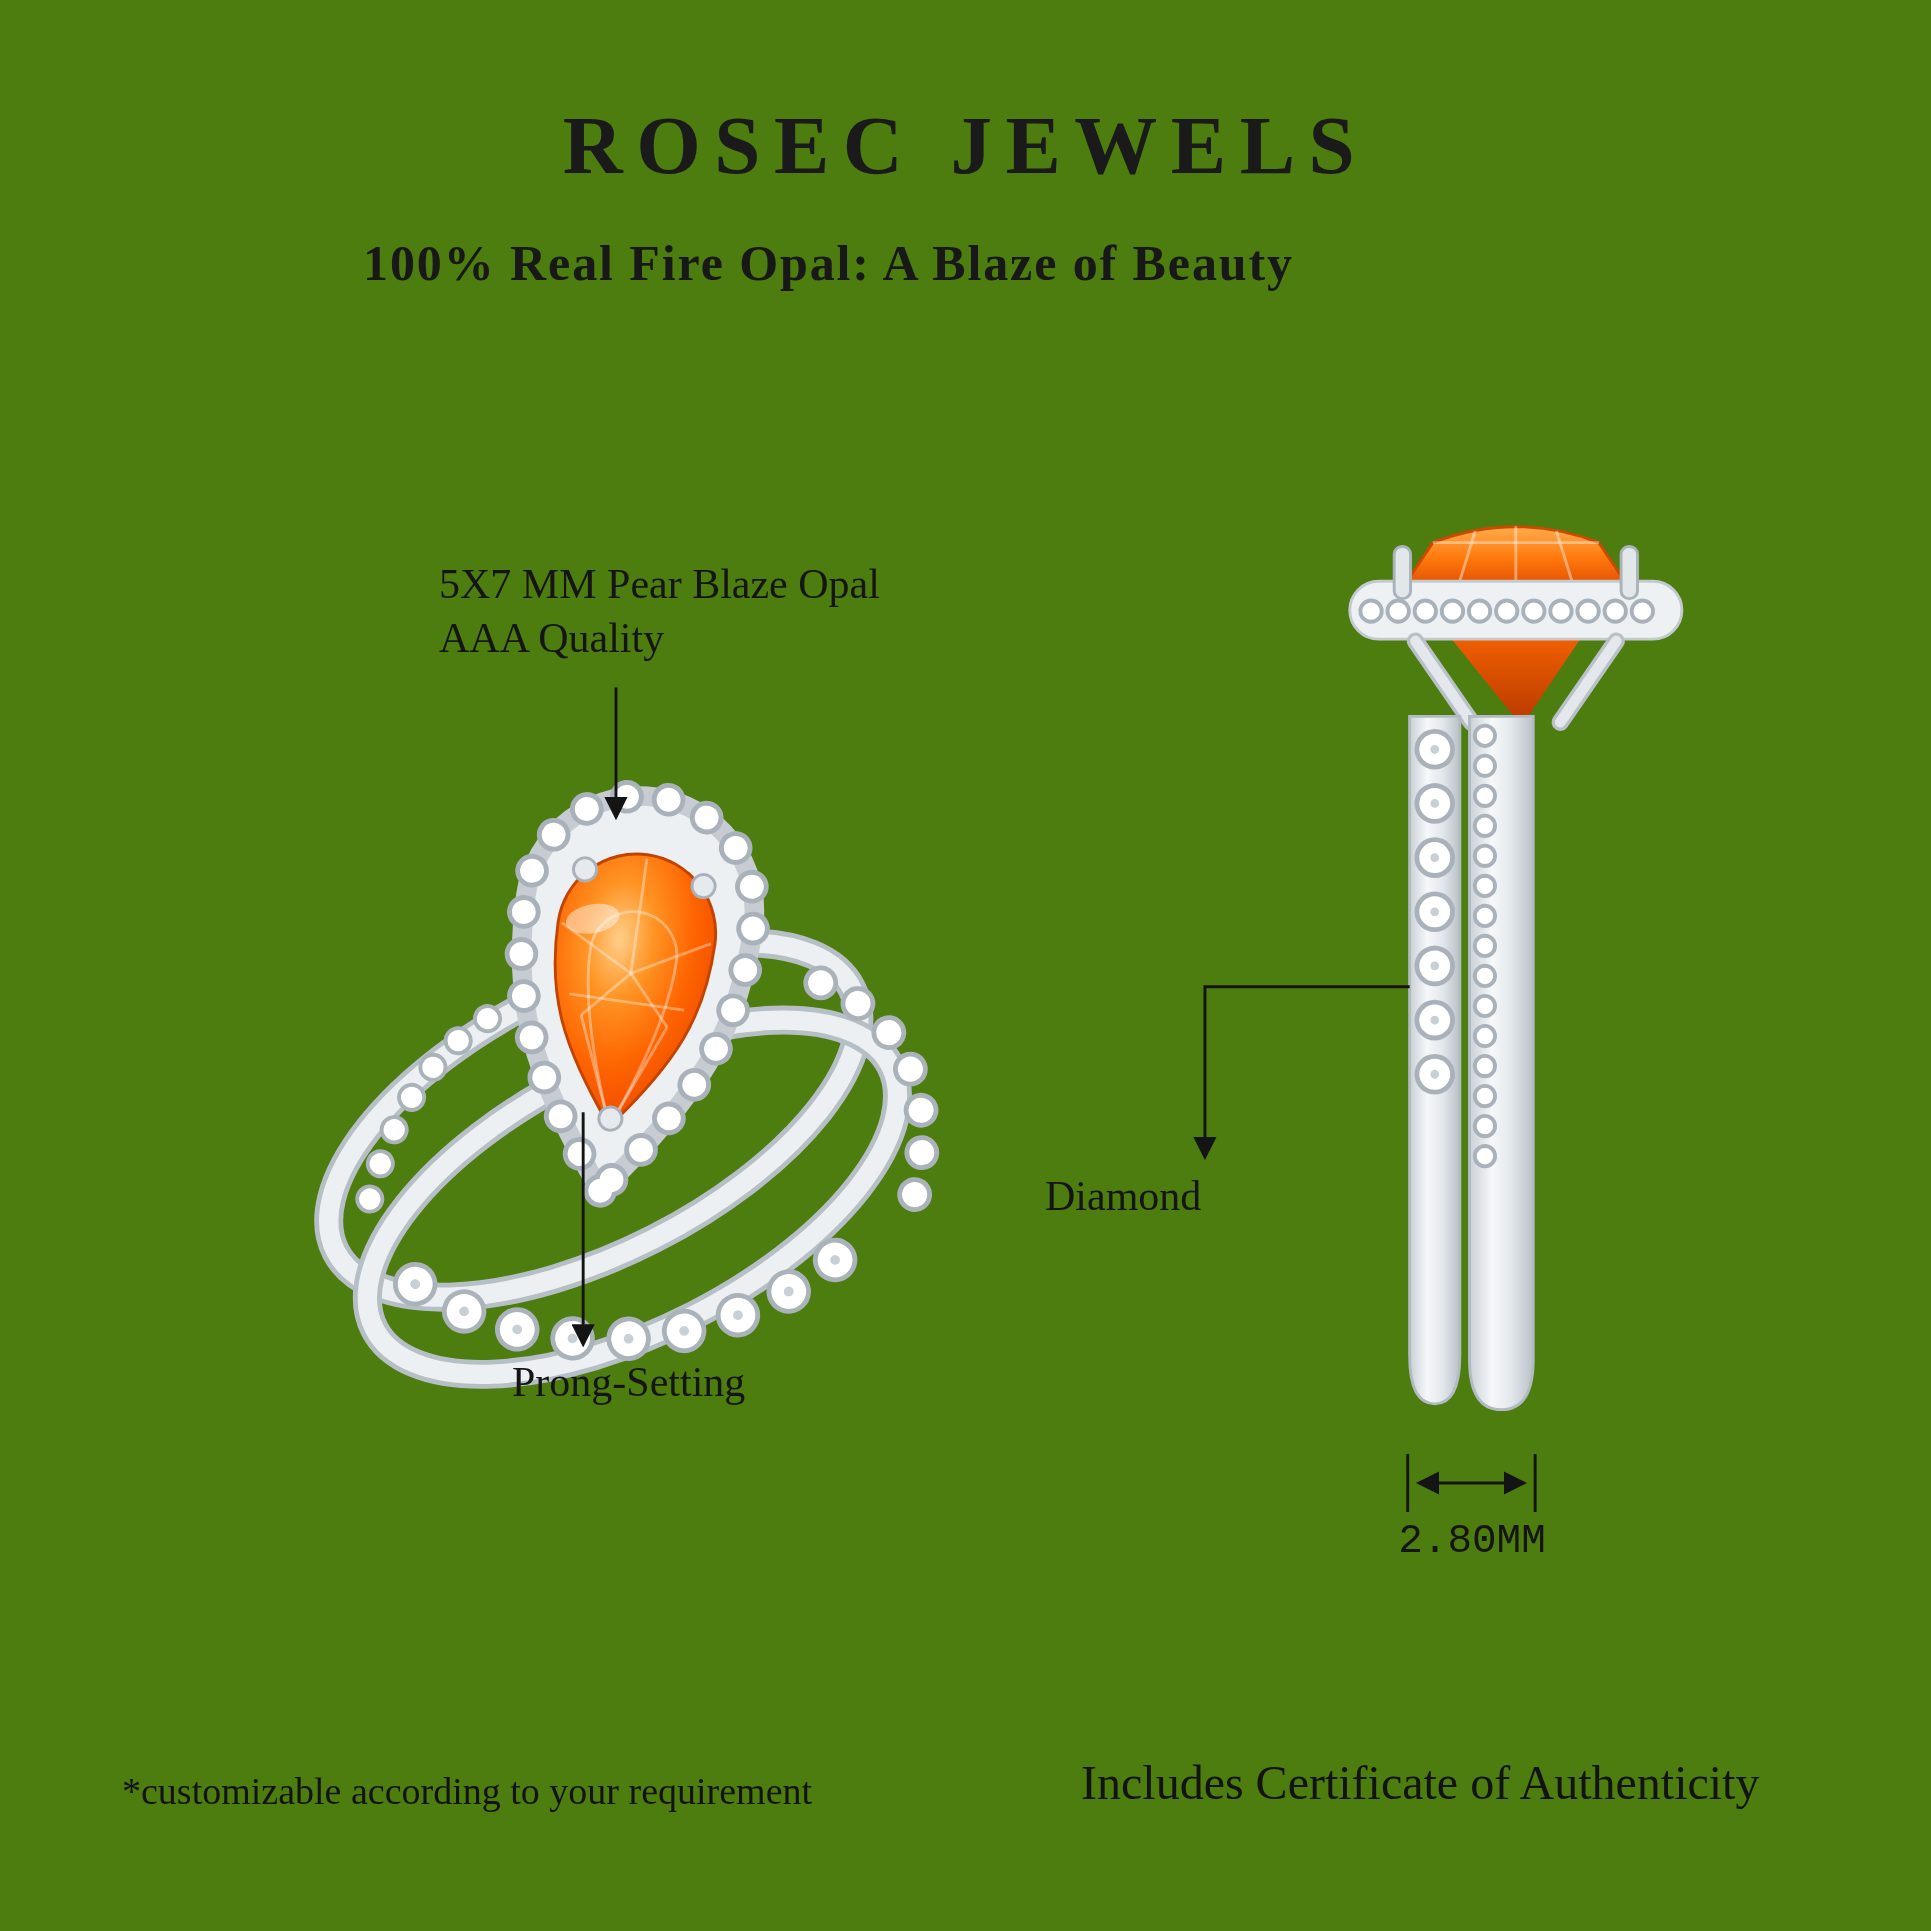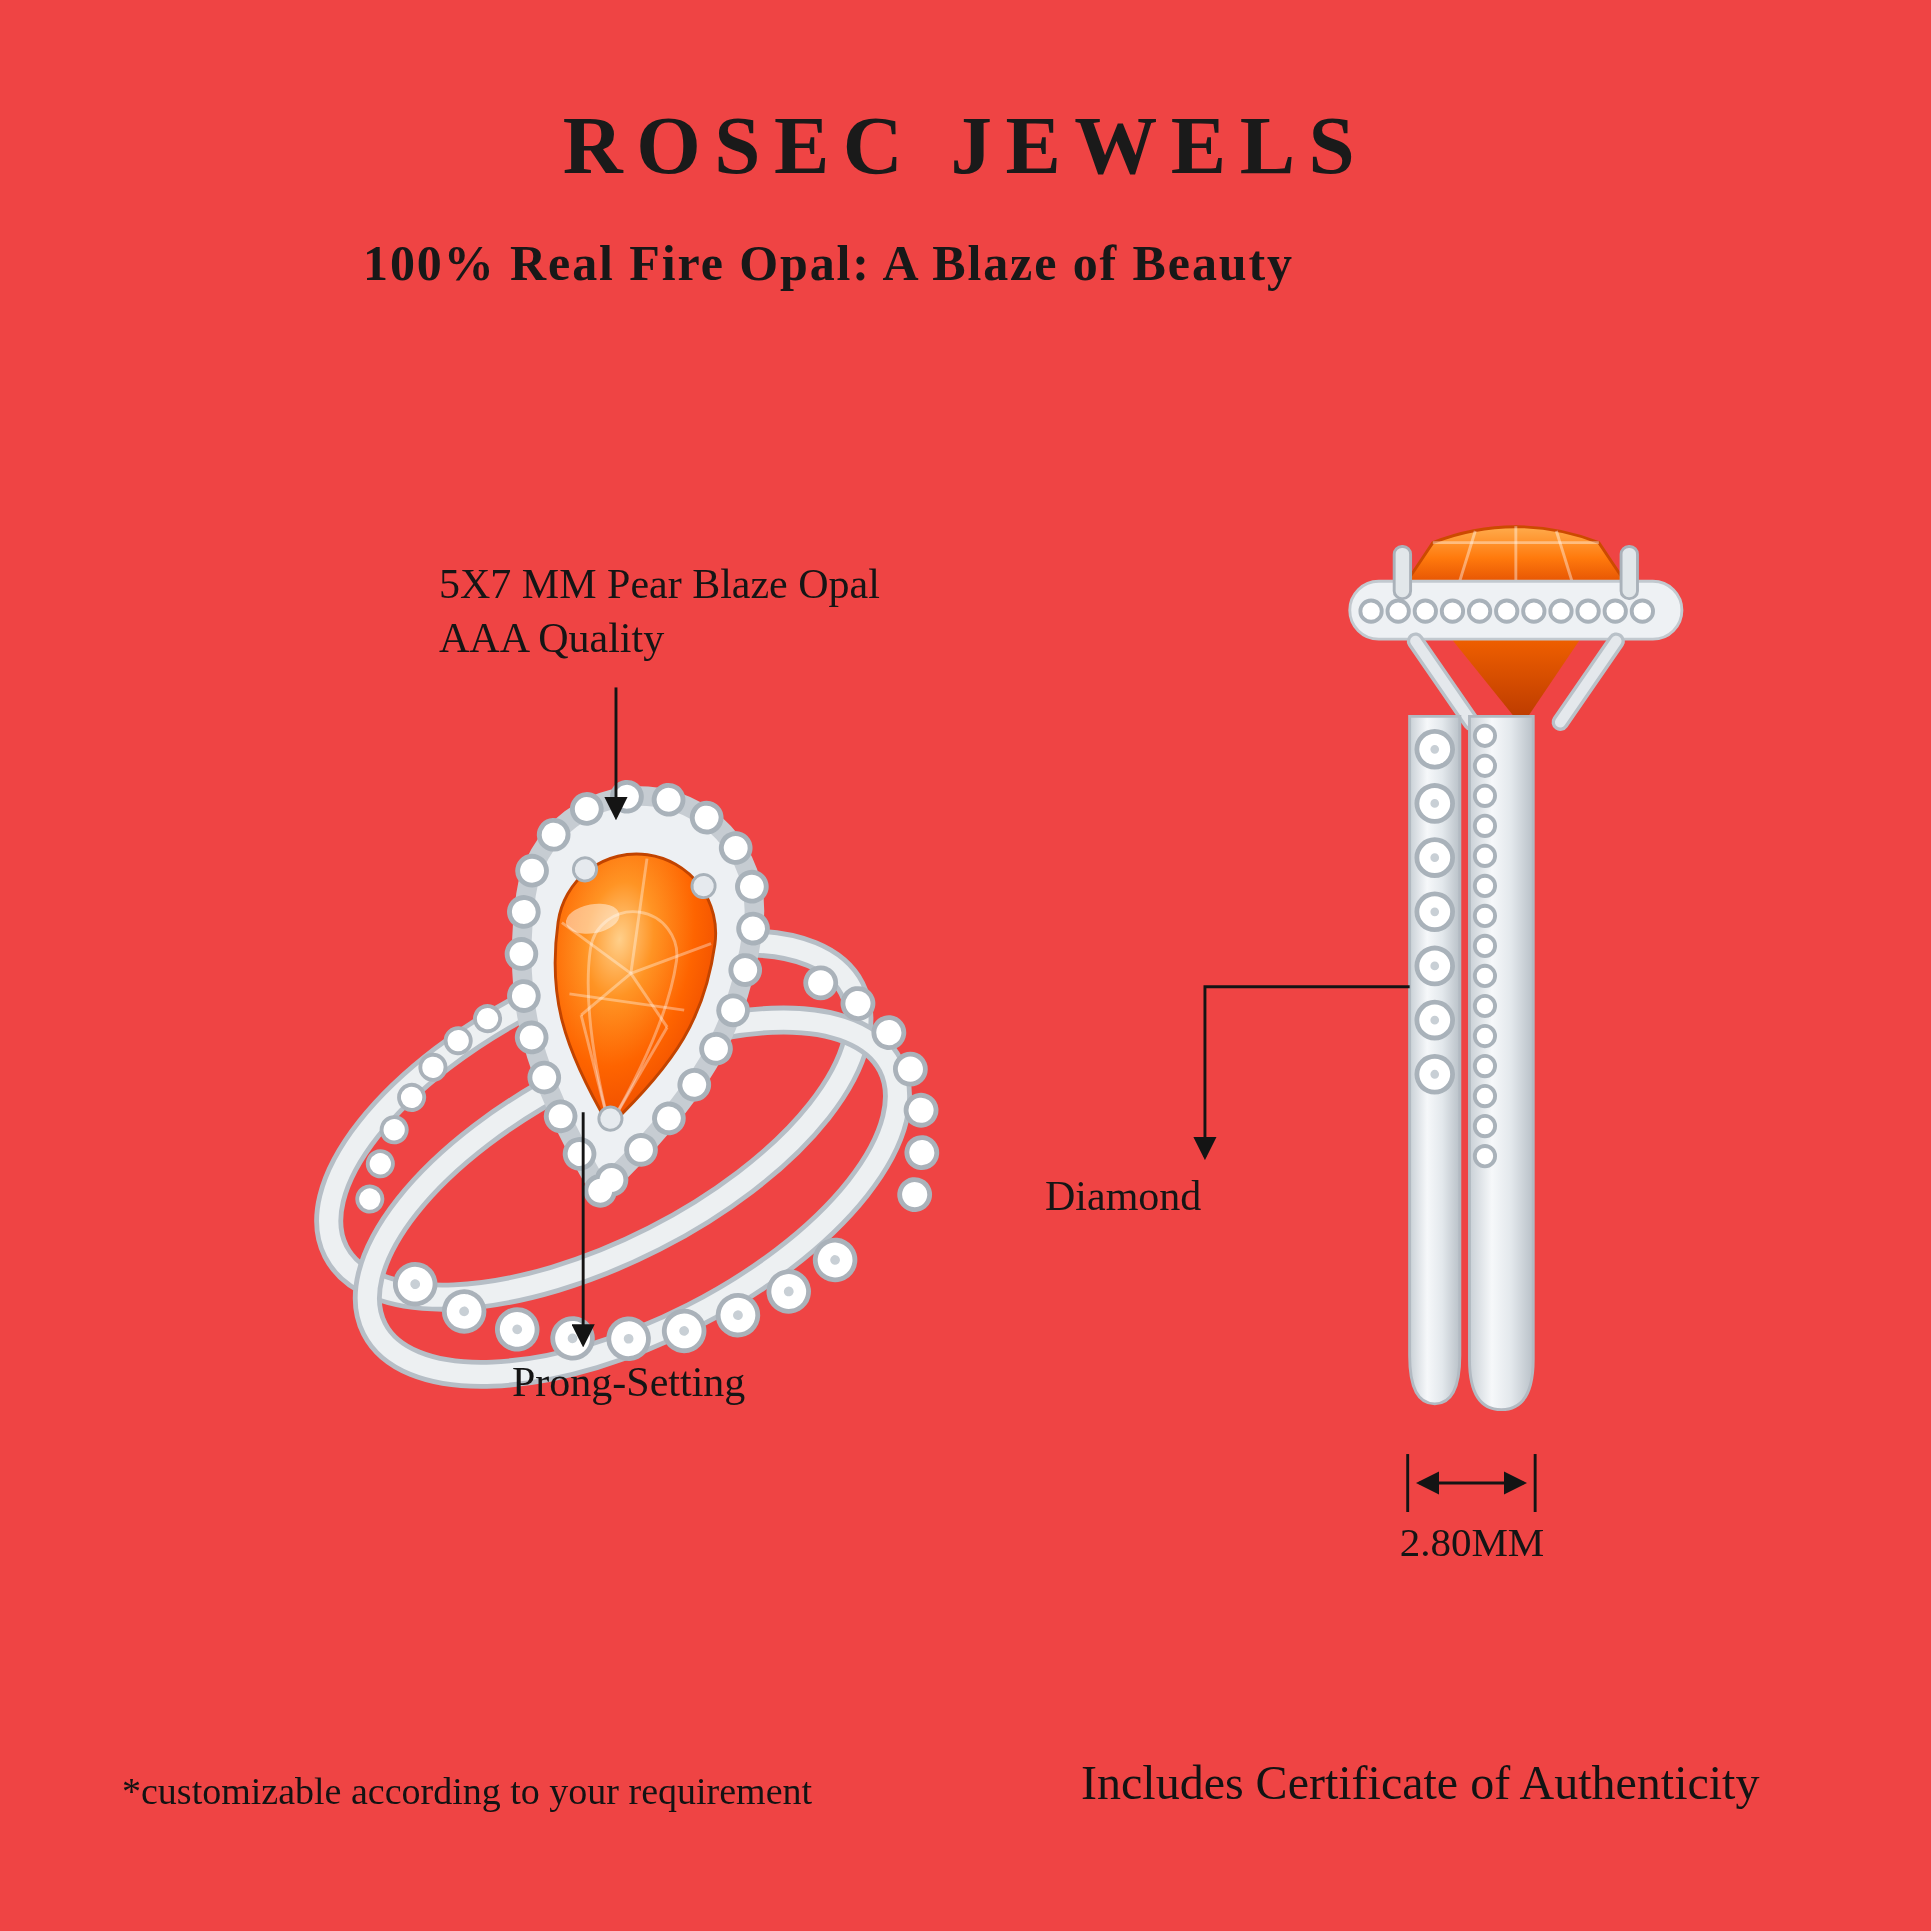--- a/index.html
+++ b/index.html
@@ -1,16 +1,16 @@
 <!DOCTYPE html>
 <html><head>
 <meta charset="utf-8">
 <style>
   html,body{margin:0;padding:0;background:#ffffff;}
-  .page{position:relative;width:1931px;height:1931px;background:#ef4444;overflow:hidden;
+  .page{position:relative;width:1931px;height:1931px;background:#4d7c0f;overflow:hidden;
         font-family:"Liberation Serif", serif;color:#141414;}
   .abs{position:absolute;}
   .brand-title{width:1931px;text-align:center;top:97px;left:0;
         font-size:83px;font-weight:700;letter-spacing:13.5px;color:#1a1a1a;}
   .tagline{width:1657px;text-align:center;top:234px;left:0;
         font-size:50px;font-weight:700;letter-spacing:1.9px;color:#181818;}
   .callout{font-size:42px;line-height:1.28;color:#151515;}
   .callout .ln{display:block;}
   .measure-label{width:290px;text-align:center;font-size:41px;color:#151515;}
   .footer-size{font-size:48px;color:#131313;}
@@ -176,19 +176,19 @@
     <span class="ln">5X7 MM Pear Blaze Opal</span>
     <span class="ln">AAA Quality</span>
   </div>
 
   <div class="abs callout" style="left:512px;top:1356px;">Prong-Setting</div>
 
   <div class="abs callout" style="left:1045px;top:1170px;">
     <span class="ln">Diamond</span>
   </div>
 
-  <div class="abs measure-label" style="left:1327px;top:1518px;">2.80MM</div>
+  <div class="abs measure-label" style="left:1327px;top:1518px;font-family:Liberation Mono, monospace;">2.80MM</div>
 
   <div class="abs footer-cert" style="left:1081px;top:1755px;">Includes Certificate of Authenticity</div>
   <div class="abs footer-note" style="left:122px;top:1769px;">*customizable according to your requirement</div>
 
 </div>
 
 
 </body></html>

